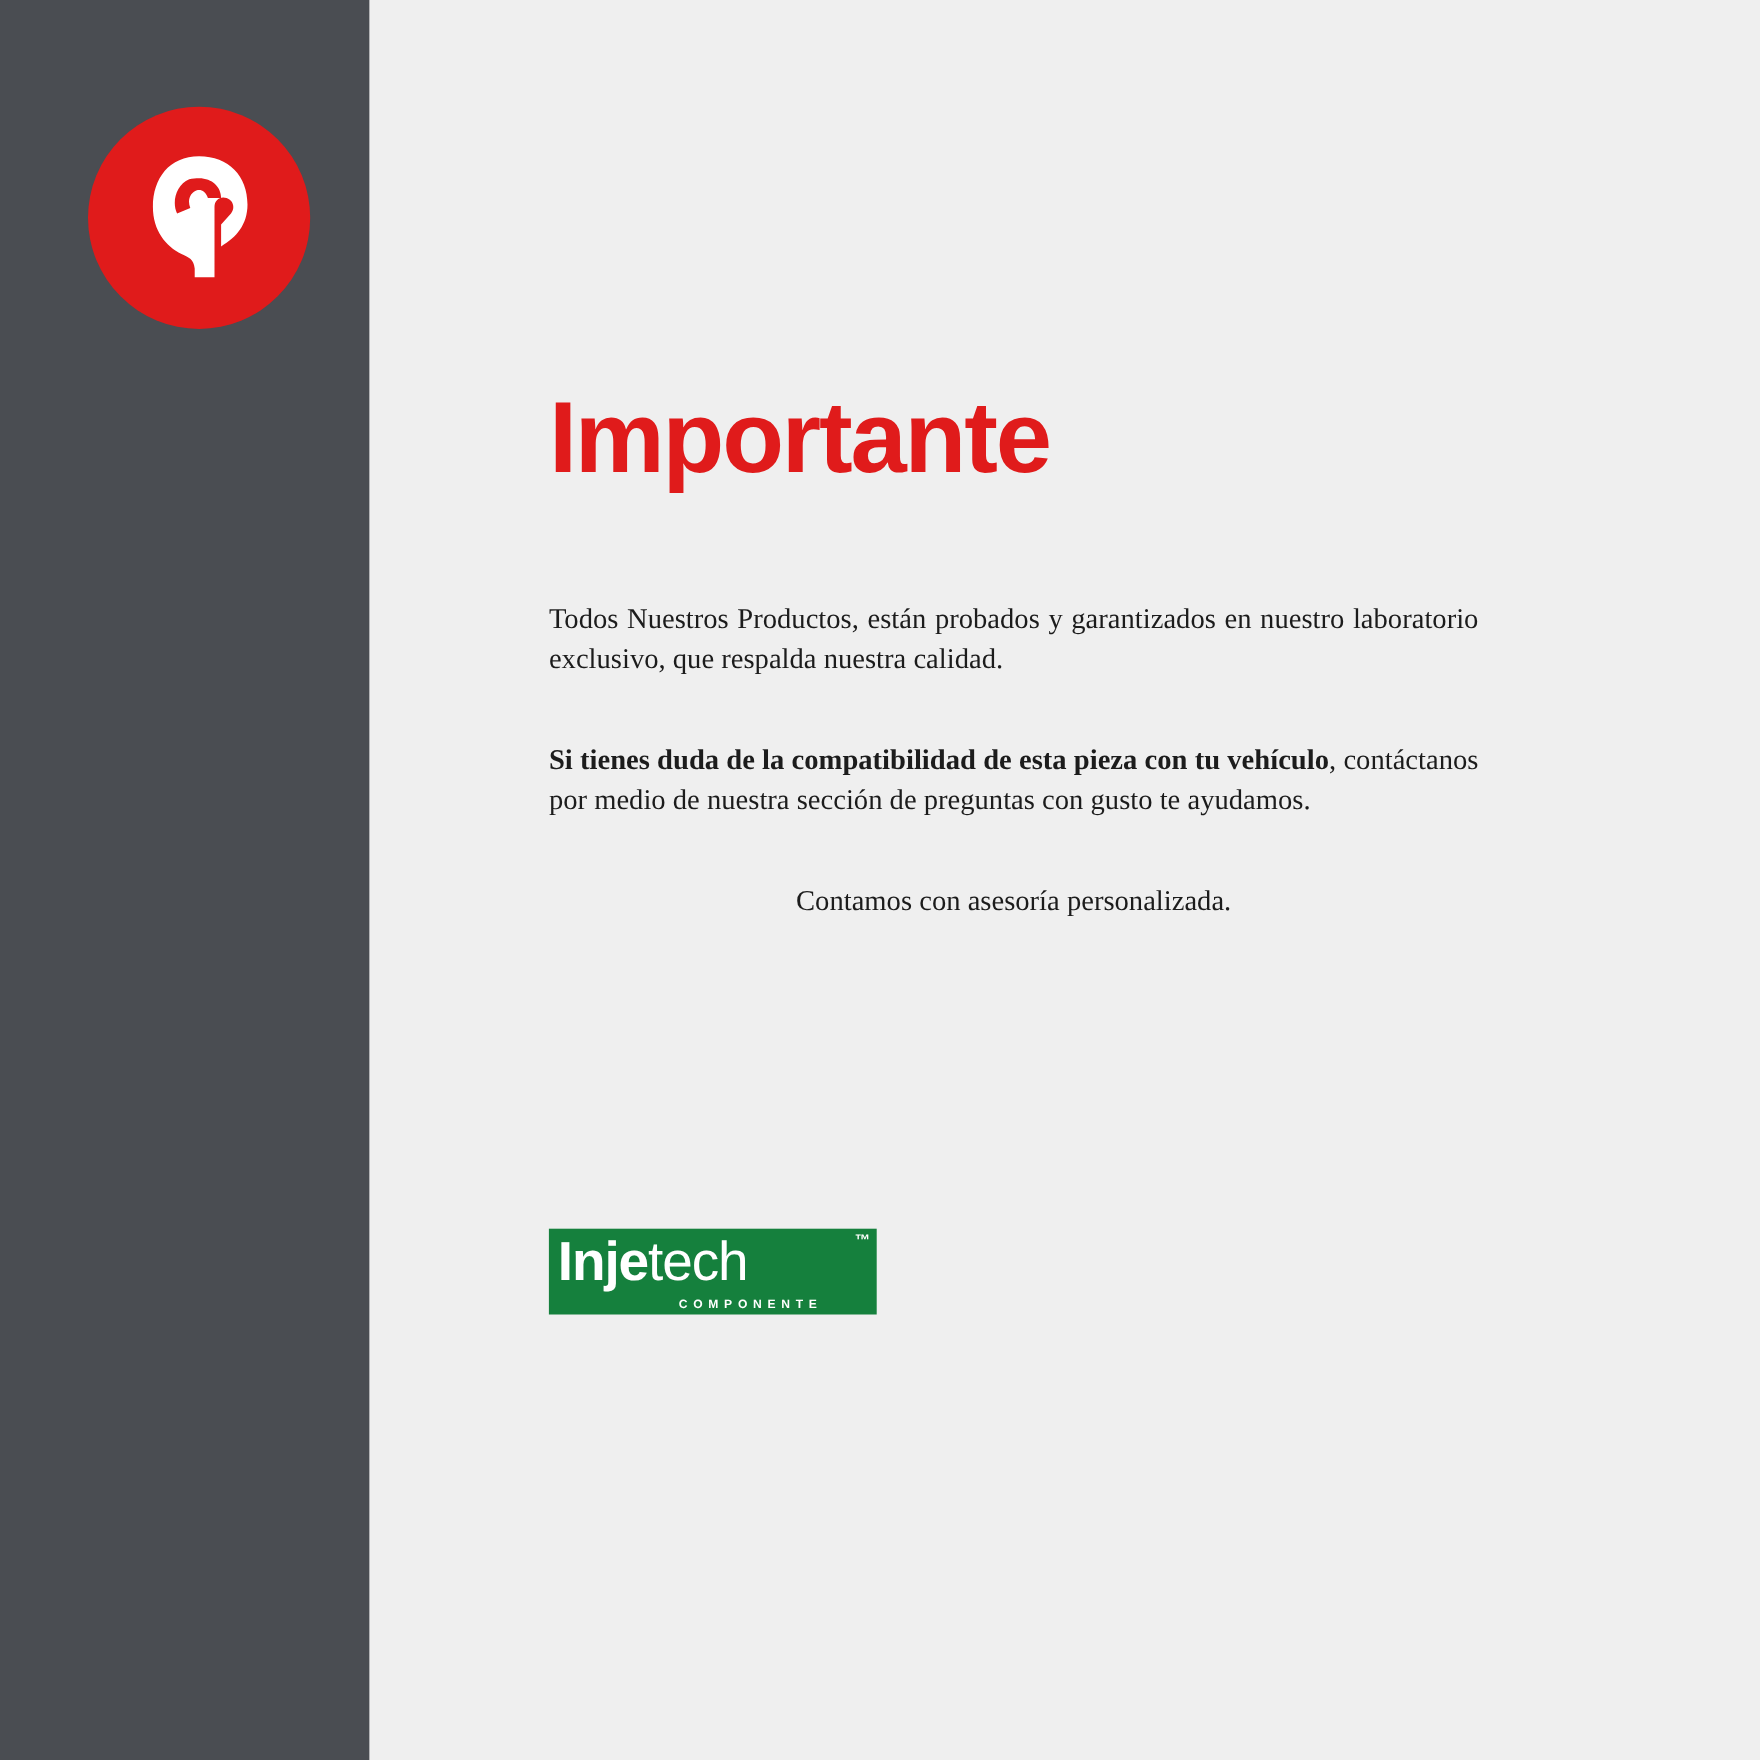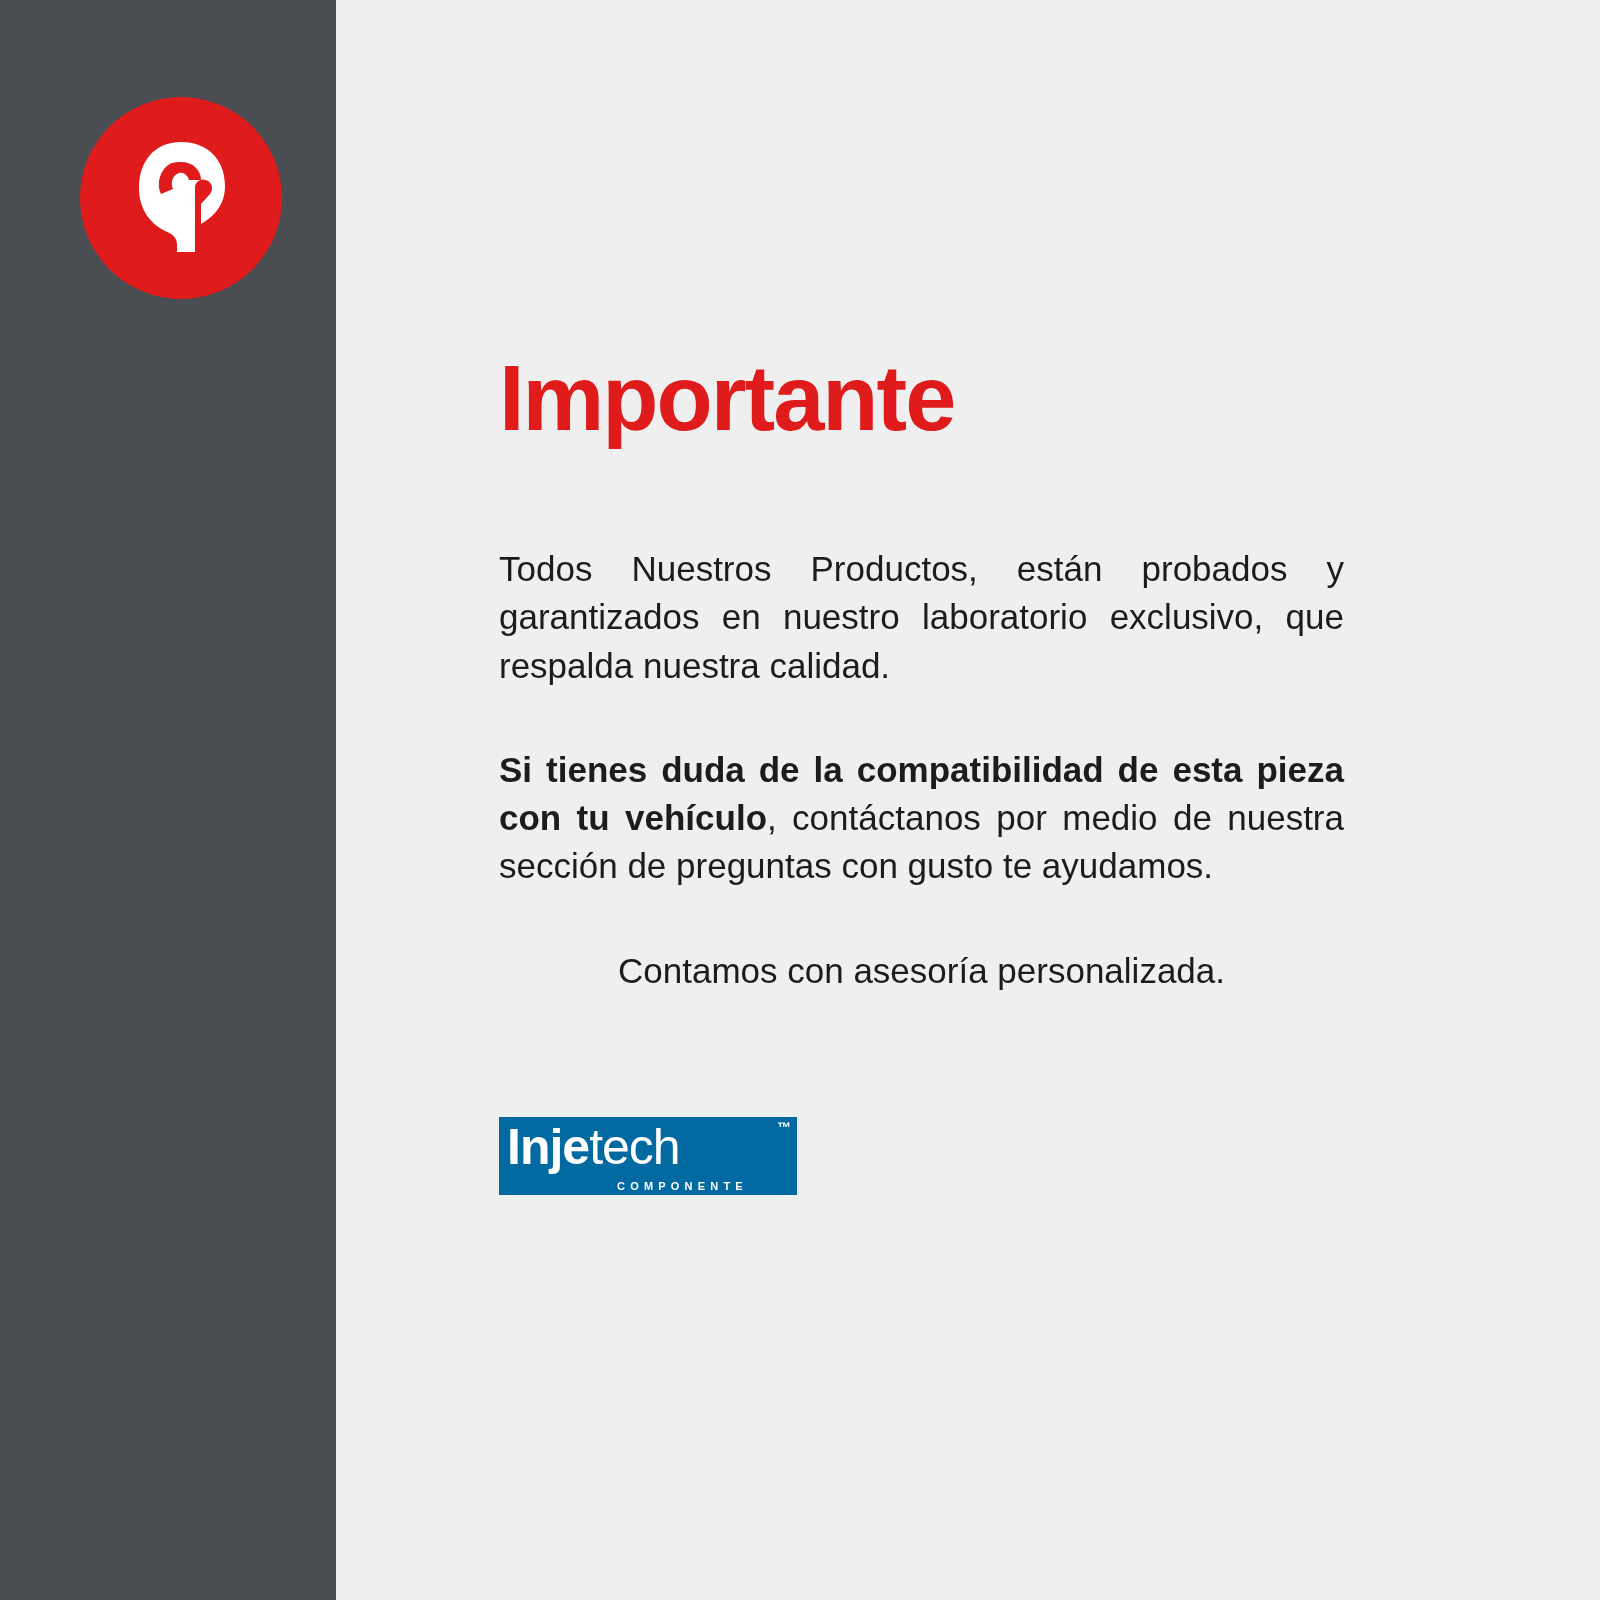--- a/index.html
+++ b/index.html
@@ -62,44 +62,45 @@
     letter-spacing: -2px;
   }
   .body-block {
     position: absolute;
     left: 163px;
     top: 545px;
     width: 845px;
   }
   .para {
     margin: 0 0 56px 0;
-    font-size: 35px;
+    font-size: 26px;
     line-height: 1.38;
     color: #1c1c1c;
     text-align: justify;
     text-justify: inter-word;
+    font-family: Liberation Serif, serif;
   }
   .para:last-of-type {
     margin-bottom: 0;
   }
   .para .bold {
     font-weight: bold;
     margin-top: 32px;
   }
   .para.nojustify {
     text-align: center;
   }
   
   .logo-block {
     position: absolute;
     left: 163px;
     top: 1117px;
     width: 298px;
     height: 78px;
-    background: #0369a1;
+    background: #15803d;
     display: block;
   }
   .logo-wordmark {
     position: absolute;
     left: 8px;
     top: 4px;
     font-size: 50px;
     line-height: 52px;
     font-weight: bold;
     color: #ffffff;

